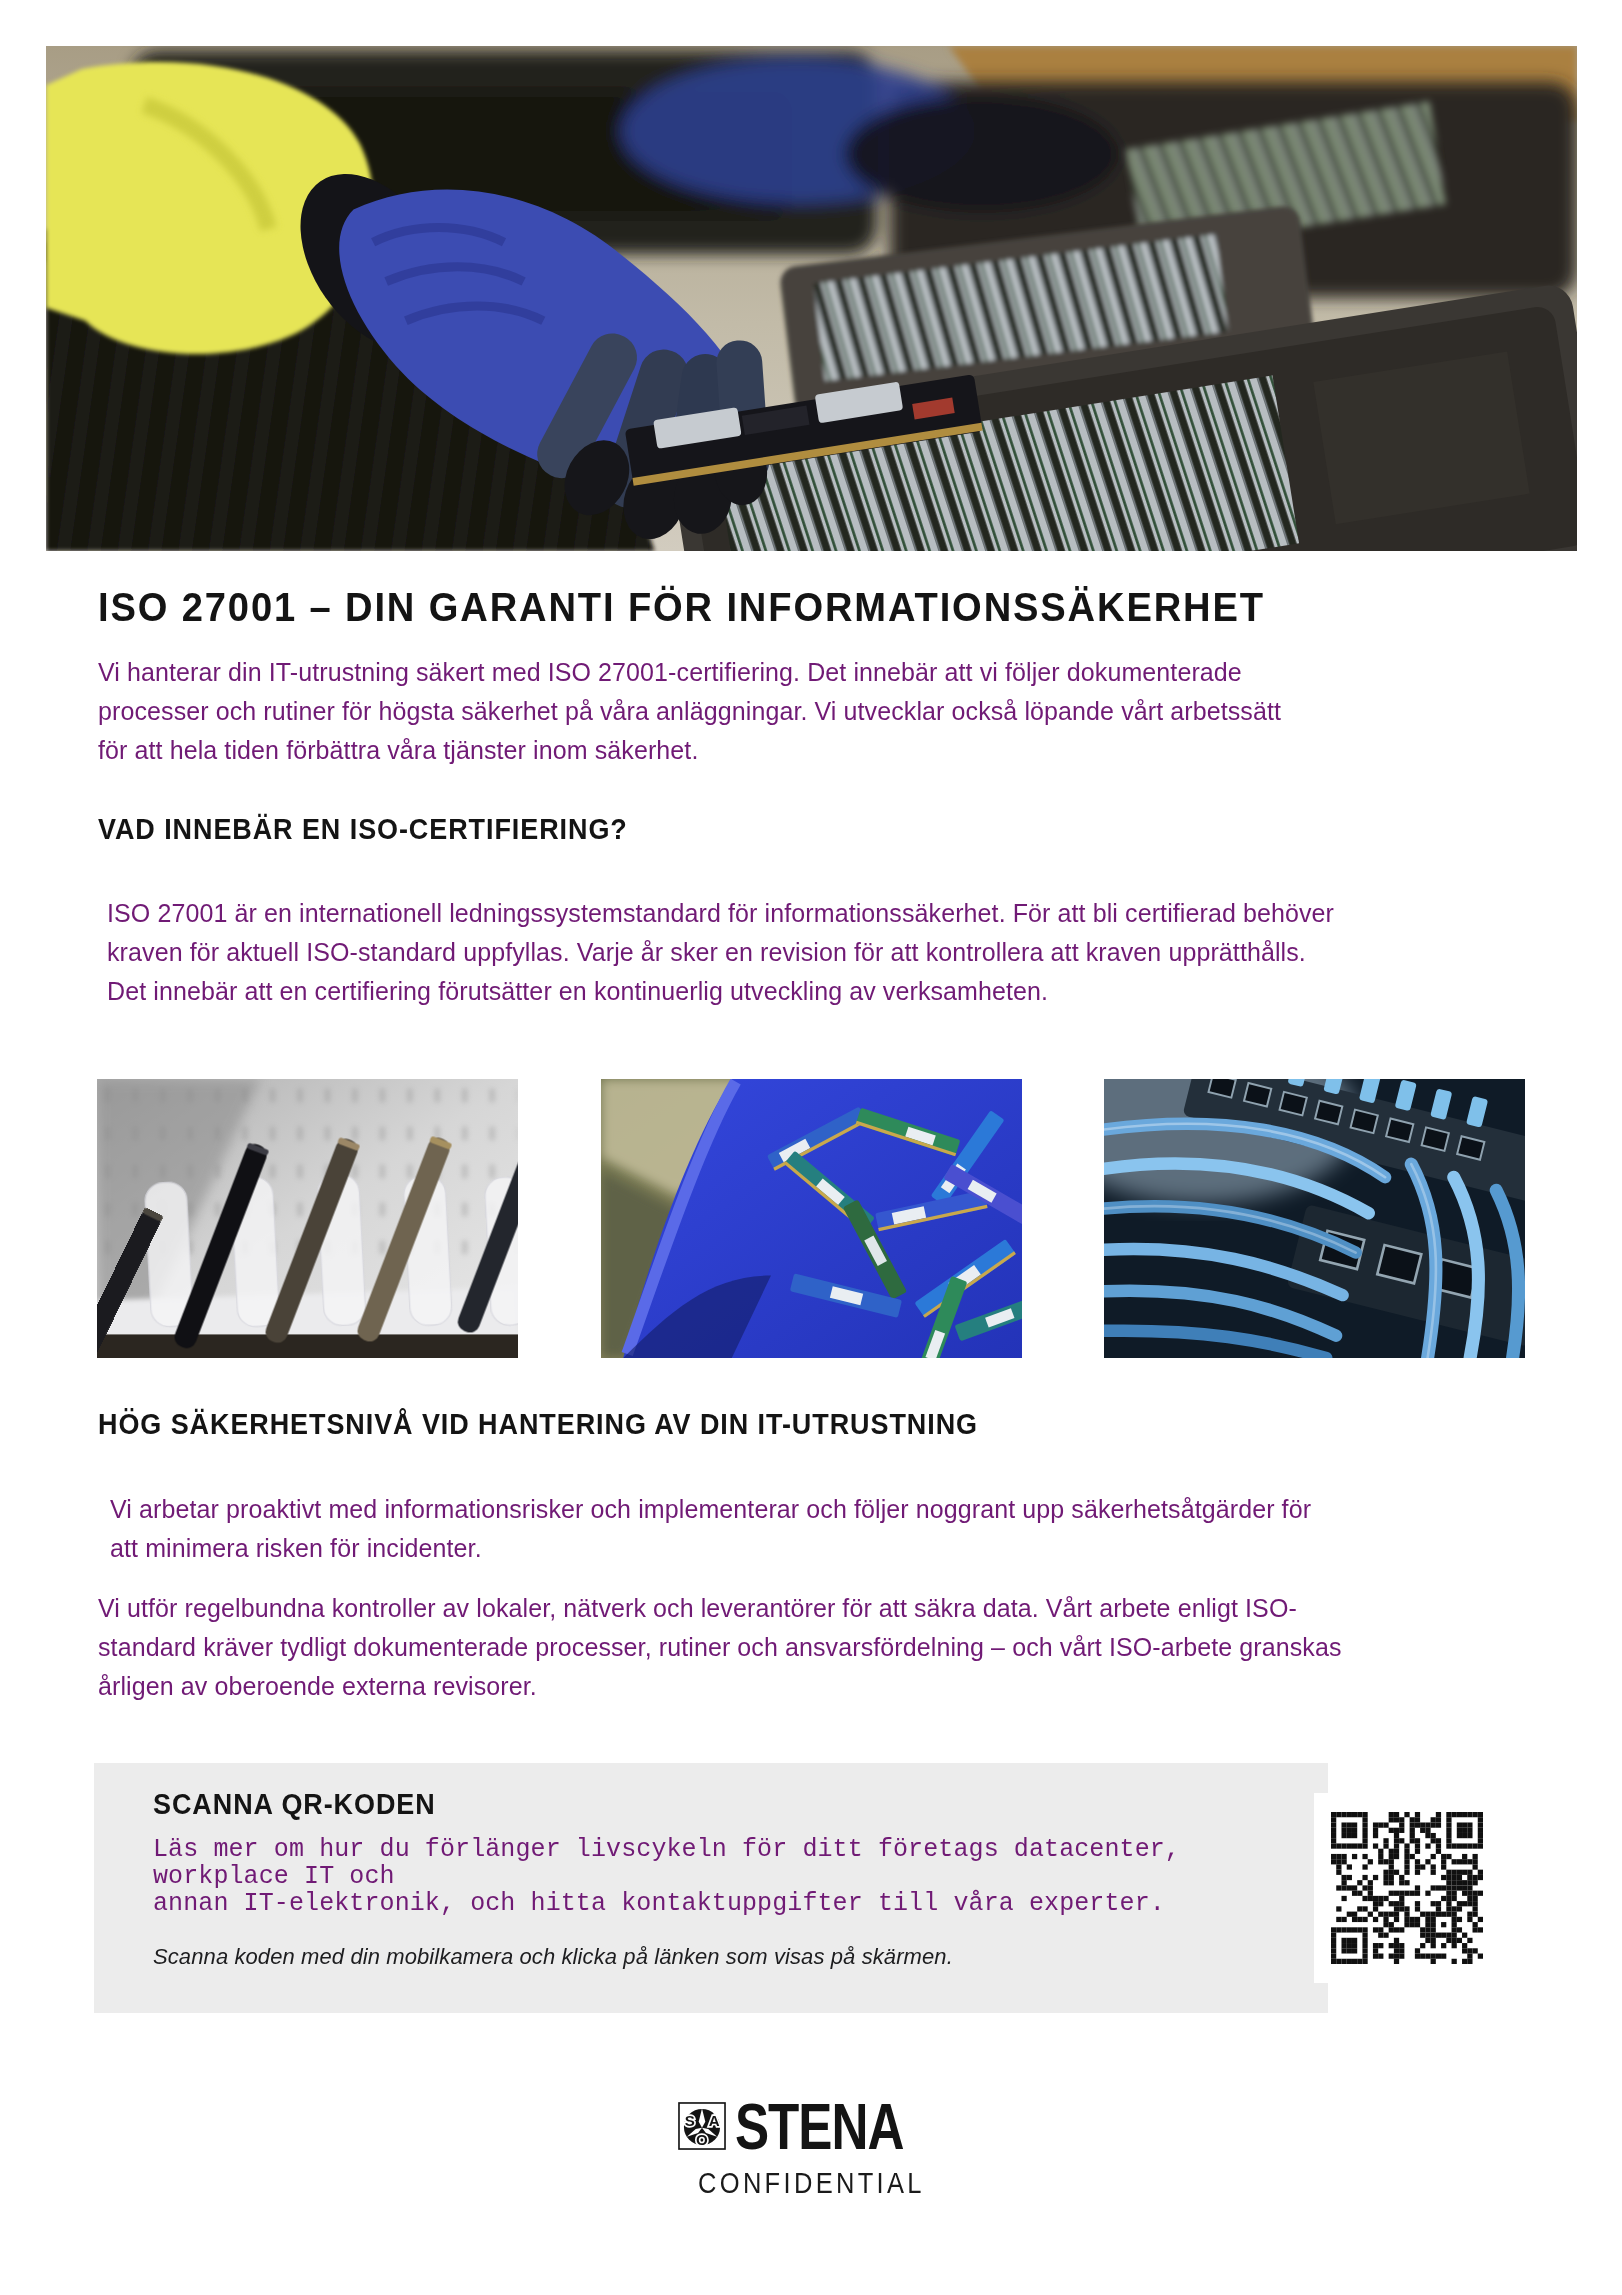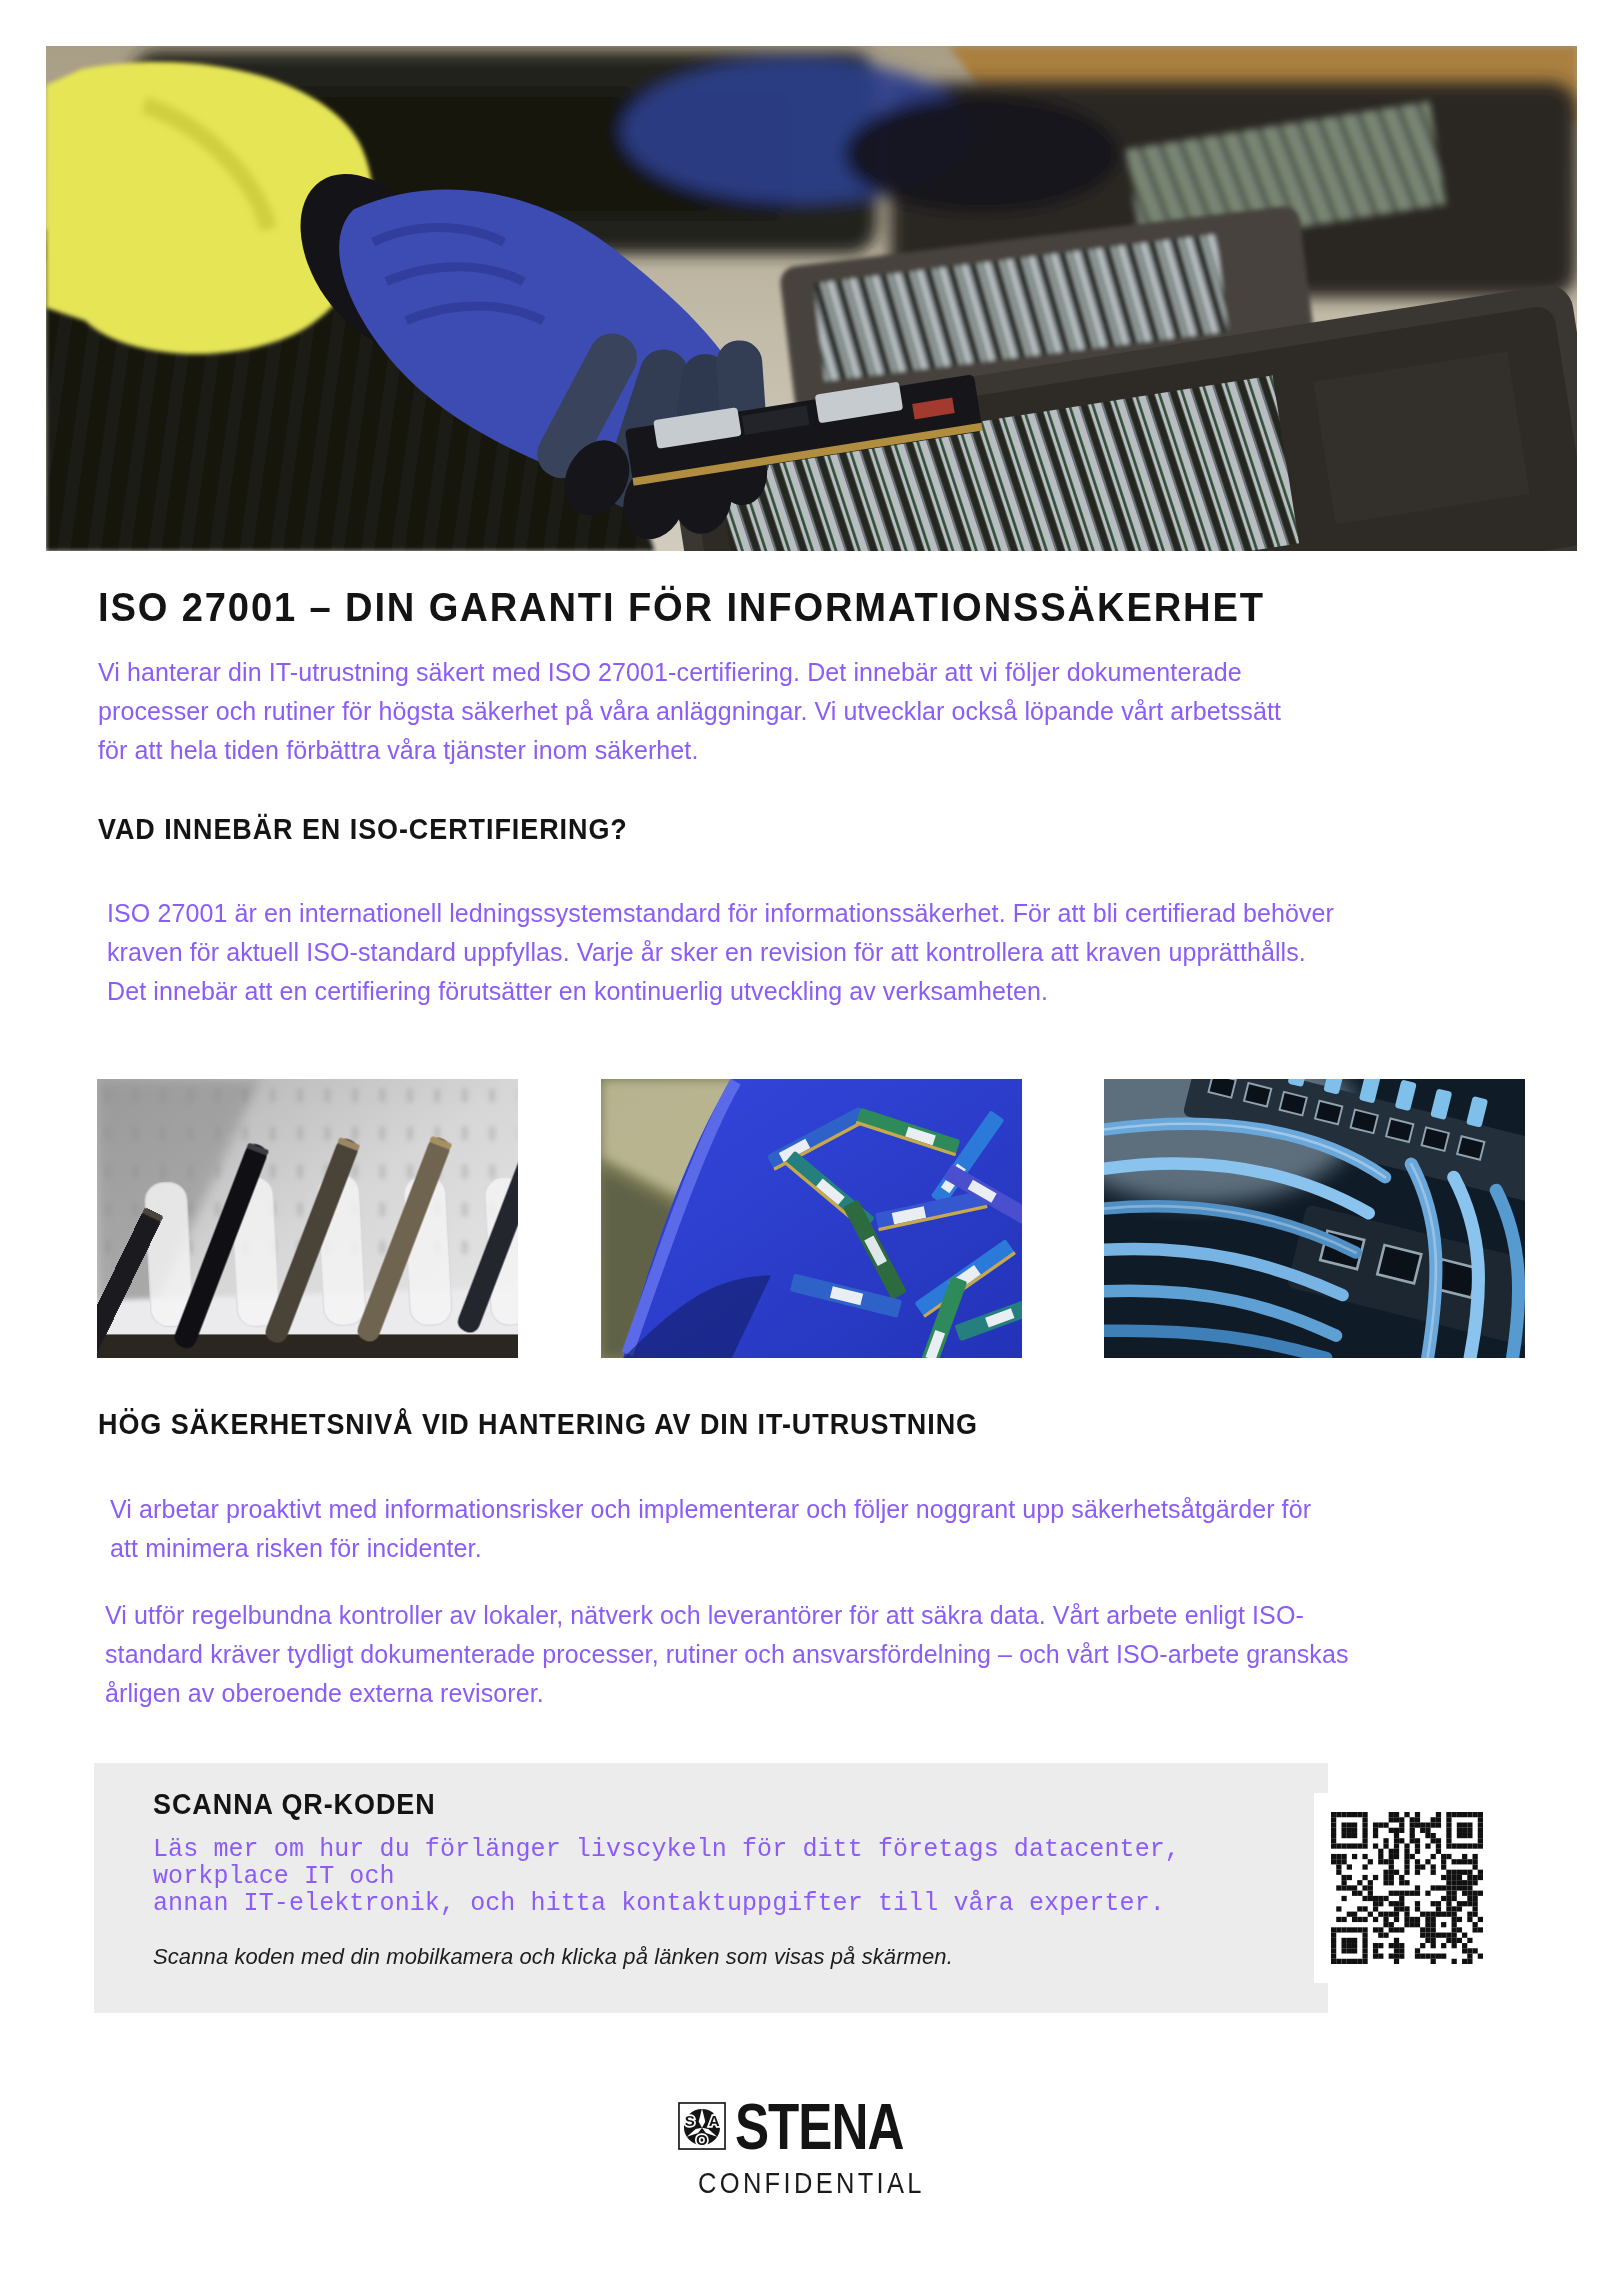--- a/index.html
+++ b/index.html
@@ -5,21 +5,21 @@
   html,body{margin:0;padding:0;background:#ffffff;}
   .page{position:relative;width:1623px;height:2295px;background:#ffffff;overflow:hidden;
         font-family:"Liberation Sans", sans-serif;color:#1d1d1f;}
   .abs{position:absolute;}
   figure{margin:0;padding:0;}
   figure svg{display:block;}
   .title{font-size:41px;font-weight:700;letter-spacing:2px;color:#141414;
          transform:scaleX(0.93);transform-origin:left center;white-space:nowrap;}
   .h2{font-size:29px;font-weight:700;letter-spacing:1px;color:#141414;
       transform:scaleX(0.93);transform-origin:left center;white-space:nowrap;}
-  .prose{font-size:25px;line-height:39px;font-weight:400;color:#8b5cf6;
+  .prose{font-size:25px;line-height:39px;font-weight:400;color:#701a75;
          white-space:pre-line;letter-spacing:0.1px;}
   .graybox{background:#ececec;}
   .note{font-size:22px;font-style:italic;color:#1d1d1f;letter-spacing:0.1px;}
   .qr-panel{background:#ffffff;}
   .qr{width:152px;height:152px;margin:19px auto 0 auto;}
   .footer{position:absolute;top:2099px;left:0;right:0;display:flex;flex-direction:column;align-items:center;}
   .brandrow{display:flex;align-items:center;gap:9.2px;height:56px;}
   .brand{font-size:64px;font-weight:700;color:#141414;letter-spacing:-1.3px;
          transform:scaleX(0.80);transform-origin:left center;line-height:56px;}
   .classification{font-size:30px;font-weight:400;color:#1a1a1a;letter-spacing:3.9px;
@@ -324,21 +324,21 @@
         <path d="M470,130 C515,215 515,300 495,426" stroke="#ffffff" stroke-width="4" opacity="0.3"></path>
       </g>
     </svg>
   </figure>
 
   <h2 class="abs h2" style="left:98px;top:1408px;margin:0;">HÖG SÄKERHETSNIVÅ VID HANTERING AV DIN IT-UTRUSTNING</h2>
 
   <p class="abs prose" style="left:98px;top:1478px;width:1472px;margin:12px;">Vi arbetar proaktivt med informationsrisker och implementerar och följer noggrant upp säkerhetsåtgärder för
 att minimera risken för incidenter.</p>
 
-  <p class="abs prose" style="left:98px;top:1589px;width:1472px;margin:7px;">Vi utför regelbundna kontroller av lokaler, nätverk och leverantörer för att säkra data. Vårt arbete enligt ISO-
+  <p class="abs prose" style="left:98px;top:1589px;width:1472px;margin:0;">Vi utför regelbundna kontroller av lokaler, nätverk och leverantörer för att säkra data. Vårt arbete enligt ISO-
 standard kräver tydligt dokumenterade processer, rutiner och ansvarsfördelning – och vårt ISO-arbete granskas
 årligen av oberoende externa revisorer.</p>
 
   <section class="abs graybox" style="left:94px;top:1763px;width:1234px;height:250px;">
     <h3 class="abs h2" style="left:59px;top:25px;margin:0;">SCANNA QR-KODEN</h3>
     <p class="abs prose" style="left:59px;top:73px;width:1139px;margin:0;line-height:27px;font-family:Liberation Mono, monospace;">Läs mer om hur du förlänger livscykeln för ditt företags datacenter, workplace IT och
 annan IT-elektronik, och hitta kontaktuppgifter till våra experter.</p>
     <p class="abs note" style="left:59px;top:181px;width:1112px;margin:0;font-style:italic;">Scanna koden med din mobilkamera och klicka på länken som visas på skärmen.</p>
     <div class="abs qr-panel" style="left:1220px;top:30px;width:186px;height:190px;">
       <div class="qr"><svg width="152" height="152" viewBox="0 0 232 232" fill="#101010">

